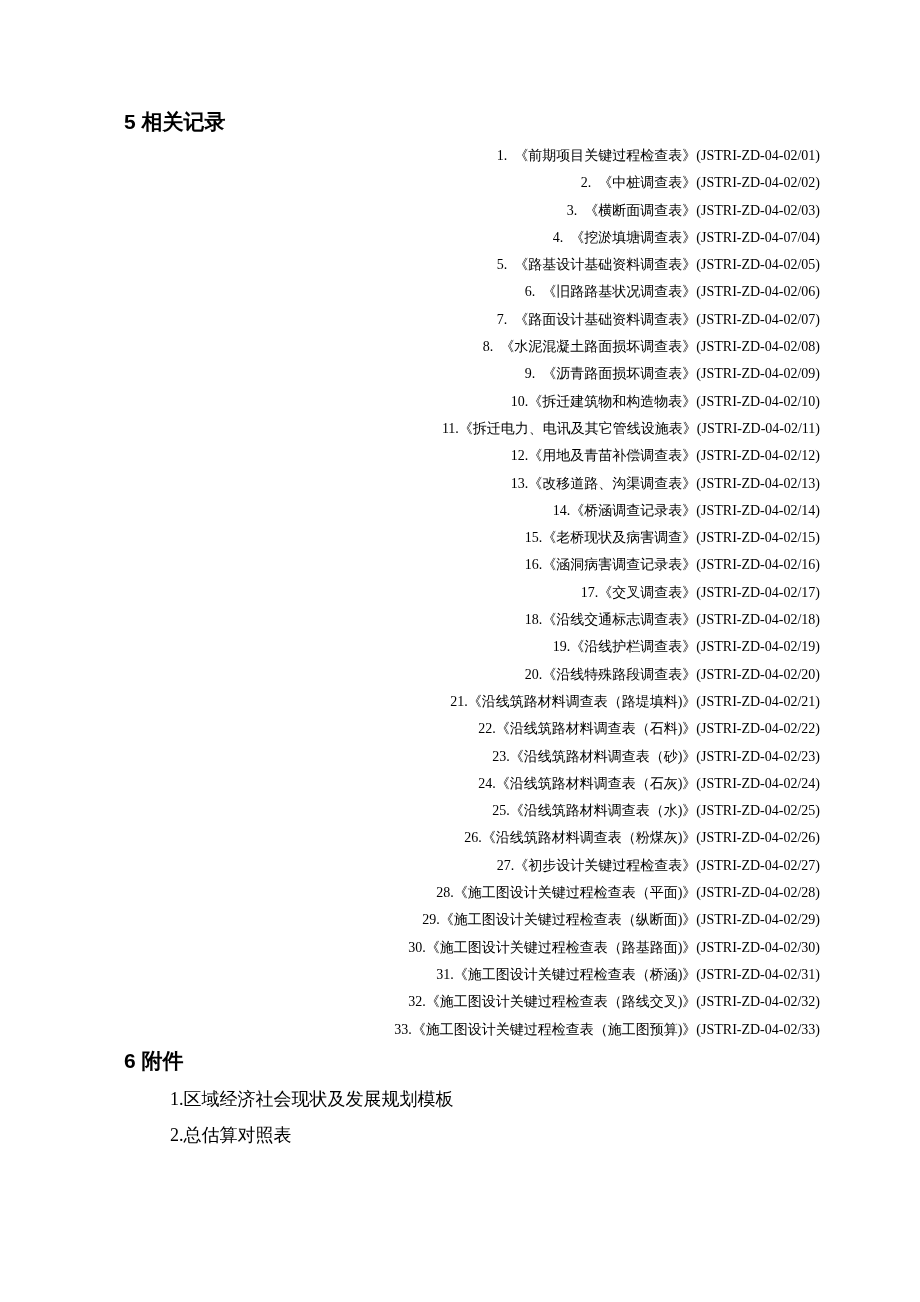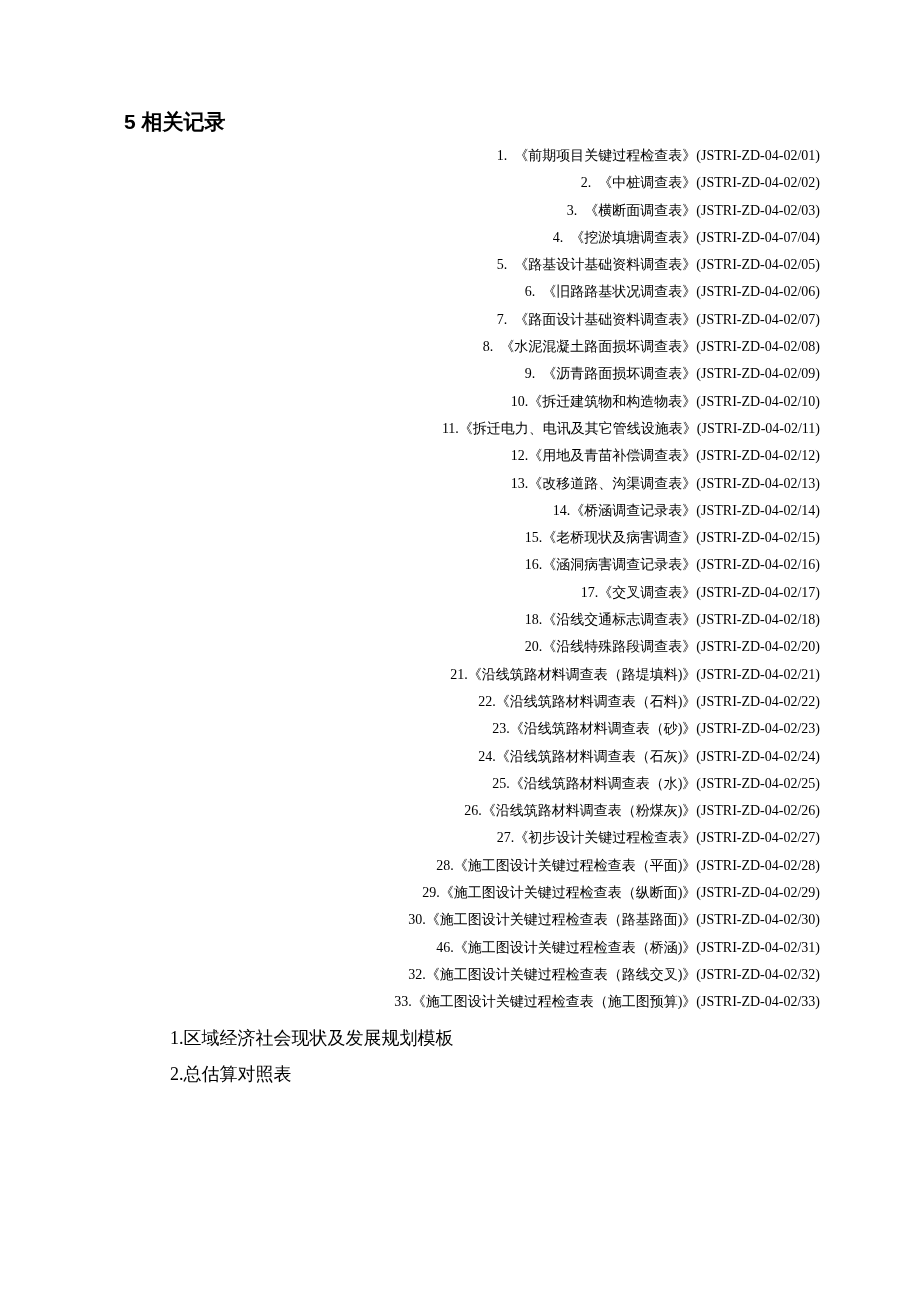--- a/index.html
+++ b/index.html
@@ -61,35 +61,37 @@
       <li class="record-item"><span class="record-num">9.</span>&nbsp;&nbsp;<span>《沥青路面损坏调查表》(JSTRI-ZD-04-02/09)</span></li>
       <li class="record-item"><span class="record-num">10.</span><span>《拆迁建筑物和构造物表》(JSTRI-ZD-04-02/10)</span></li>
       <li class="record-item"><span class="record-num">11.</span><span>《拆迁电力、电讯及其它管线设施表》(JSTRI-ZD-04-02/11)</span></li>
       <li class="record-item"><span class="record-num">12.</span><span>《用地及青苗补偿调查表》(JSTRI-ZD-04-02/12)</span></li>
       <li class="record-item"><span class="record-num">13.</span><span>《改移道路、沟渠调查表》(JSTRI-ZD-04-02/13)</span></li>
       <li class="record-item"><span class="record-num">14.</span><span>《桥涵调查记录表》(JSTRI-ZD-04-02/14)</span></li>
       <li class="record-item"><span class="record-num">15.</span><span>《老桥现状及病害调查》(JSTRI-ZD-04-02/15)</span></li>
       <li class="record-item"><span class="record-num">16.</span><span>《涵洞病害调查记录表》(JSTRI-ZD-04-02/16)</span></li>
       <li class="record-item"><span class="record-num">17.</span><span>《交叉调查表》(JSTRI-ZD-04-02/17)</span></li>
       <li class="record-item"><span class="record-num">18.</span><span>《沿线交通标志调查表》(JSTRI-ZD-04-02/18)</span></li>
+      <li class="record-item"><span class="record-num">19.</span><span>《沿线护栏调查表》(JSTRI-ZD-04-02/19)</span></li>
       <li class="record-item"><span class="record-num">20.</span><span>《沿线特殊路段调查表》(JSTRI-ZD-04-02/20)</span></li>
       <li class="record-item"><span class="record-num">21.</span><span>《沿线筑路材料调查表（路堤填料)》(JSTRI-ZD-04-02/21)</span></li>
       <li class="record-item"><span class="record-num">22.</span><span>《沿线筑路材料调查表（石料)》(JSTRI-ZD-04-02/22)</span></li>
       <li class="record-item"><span class="record-num">23.</span><span>《沿线筑路材料调查表（砂)》(JSTRI-ZD-04-02/23)</span></li>
       <li class="record-item"><span class="record-num">24.</span><span>《沿线筑路材料调查表（石灰)》(JSTRI-ZD-04-02/24)</span></li>
       <li class="record-item"><span class="record-num">25.</span><span>《沿线筑路材料调查表（水)》(JSTRI-ZD-04-02/25)</span></li>
       <li class="record-item"><span class="record-num">26.</span><span>《沿线筑路材料调查表（粉煤灰)》(JSTRI-ZD-04-02/26)</span></li>
       <li class="record-item"><span class="record-num">27.</span><span>《初步设计关键过程检查表》(JSTRI-ZD-04-02/27)</span></li>
       <li class="record-item"><span class="record-num">28.</span><span>《施工图设计关键过程检查表（平面)》(JSTRI-ZD-04-02/28)</span></li>
       <li class="record-item"><span class="record-num">29.</span><span>《施工图设计关键过程检查表（纵断面)》(JSTRI-ZD-04-02/29)</span></li>
       <li class="record-item"><span class="record-num">30.</span><span>《施工图设计关键过程检查表（路基路面)》(JSTRI-ZD-04-02/30)</span></li>
-      <li class="record-item"><span class="record-num">46.</span><span>《施工图设计关键过程检查表（桥涵)》(JSTRI-ZD-04-02/31)</span></li>
+      <li class="record-item"><span class="record-num">31.</span><span>《施工图设计关键过程检查表（桥涵)》(JSTRI-ZD-04-02/31)</span></li>
       <li class="record-item"><span class="record-num">32.</span><span>《施工图设计关键过程检查表（路线交叉)》(JSTRI-ZD-04-02/32)</span></li>
       <li class="record-item"><span class="record-num">33.</span><span>《施工图设计关键过程检查表（施工图预算)》(JSTRI-ZD-04-02/33)</span></li>
     </ol>
 </div>
 
 <div class="section-6">
+  <h2 class="section-heading">6 附件</h2>
   <ol class="attach-list" id="attach-list">
       <li class="attach-item"><span>1.</span><span>区域经济社会现状及发展规划模板</span></li>
       <li class="attach-item"><span>2.</span><span>总估算对照表</span></li>
     </ol>
 </div>
 
 </body></html>

